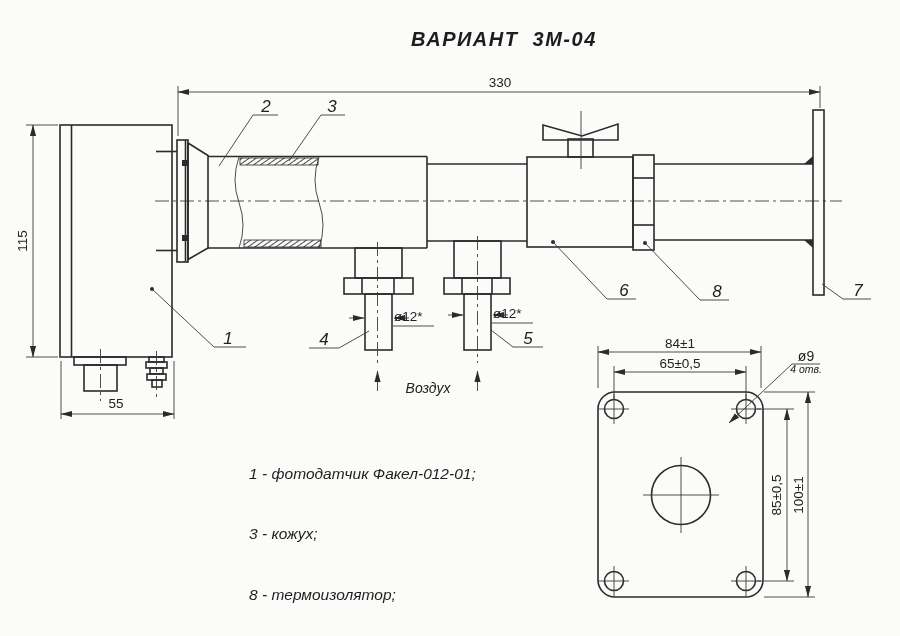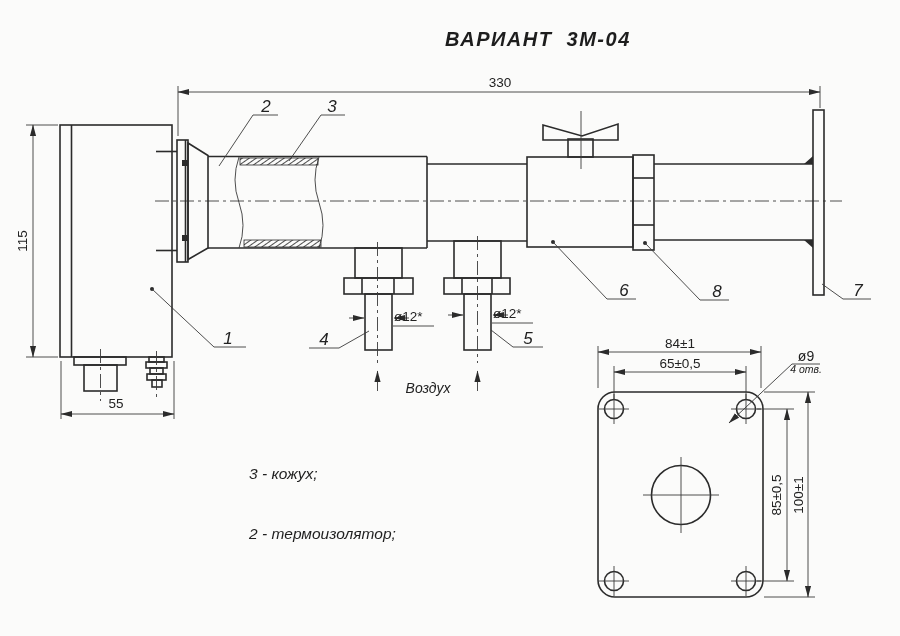--- a/index.html
+++ b/index.html
@@ -5,21 +5,21 @@
   html,body{margin:0;padding:0;}
   body{
     width:900px;height:636px;
     background:#f6f6f4;
     font-family:"Liberation Sans",sans-serif;
     position:relative;overflow:hidden;
   }
   .canvas{position:absolute;left:0;top:0;width:900px;height:636px;background:#fbfbfa;}
   svg{position:absolute;left:0;top:0;}
   .title{
-    position:absolute;left:445px;top:28px;
+    position:absolute;left:411px;top:28px;
     font-size:20px;font-weight:bold;font-style:italic;
     letter-spacing:1.5px;color:#1d1d1d;white-space:pre;
   }
   .legend{
     position:absolute;left:249px;top:423px;
     font-size:15.5px;font-style:italic;color:#1f1f1f;
     line-height:20.3px;white-space:pre;
   }
   
   text{fill:#222;}
@@ -273,22 +273,23 @@
       <g>
         <line class="thin" x1="764" y1="392" x2="815" y2="392"></line>
         <line class="thin" x1="764" y1="597" x2="815" y2="597"></line>
         <line class="thin" x1="808" y1="392" x2="808" y2="597" marker-start="url(#arr)" marker-end="url(#arr)"></line>
         <text class="t-dim" transform="translate(803,495) rotate(-90)" text-anchor="middle">100±1</text>
       </g>
     </g>
   </svg>
 
   <div class="legend">
+    <div>1 - фотодатчик Факел-012-01;</div>
     <div>3 - кожух;</div>
-    <div>2 - термоизолятор;</div>
+    <div>8 - термоизолятор;</div>
     
     
     
     
     
   </div>
 
 </div>
 
 </body></html>

